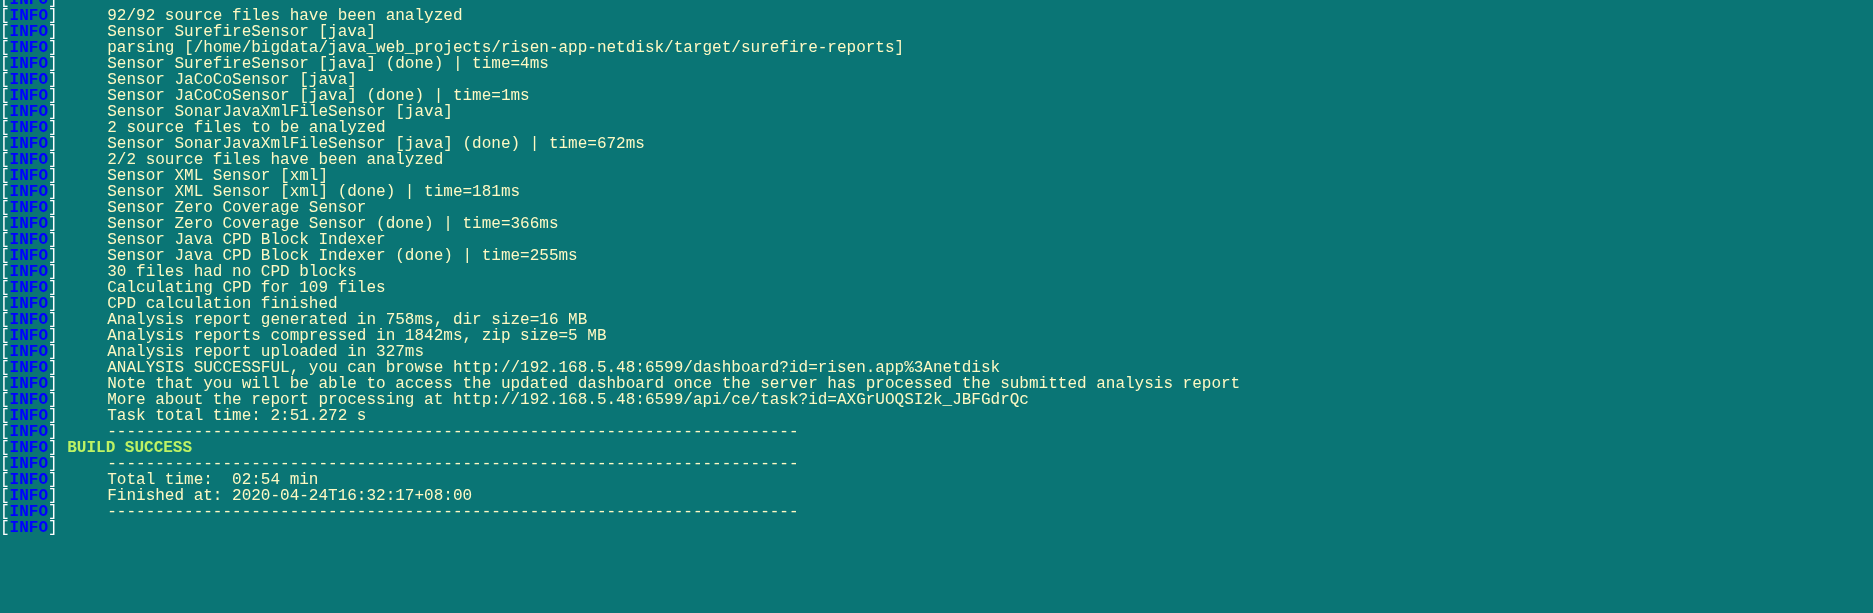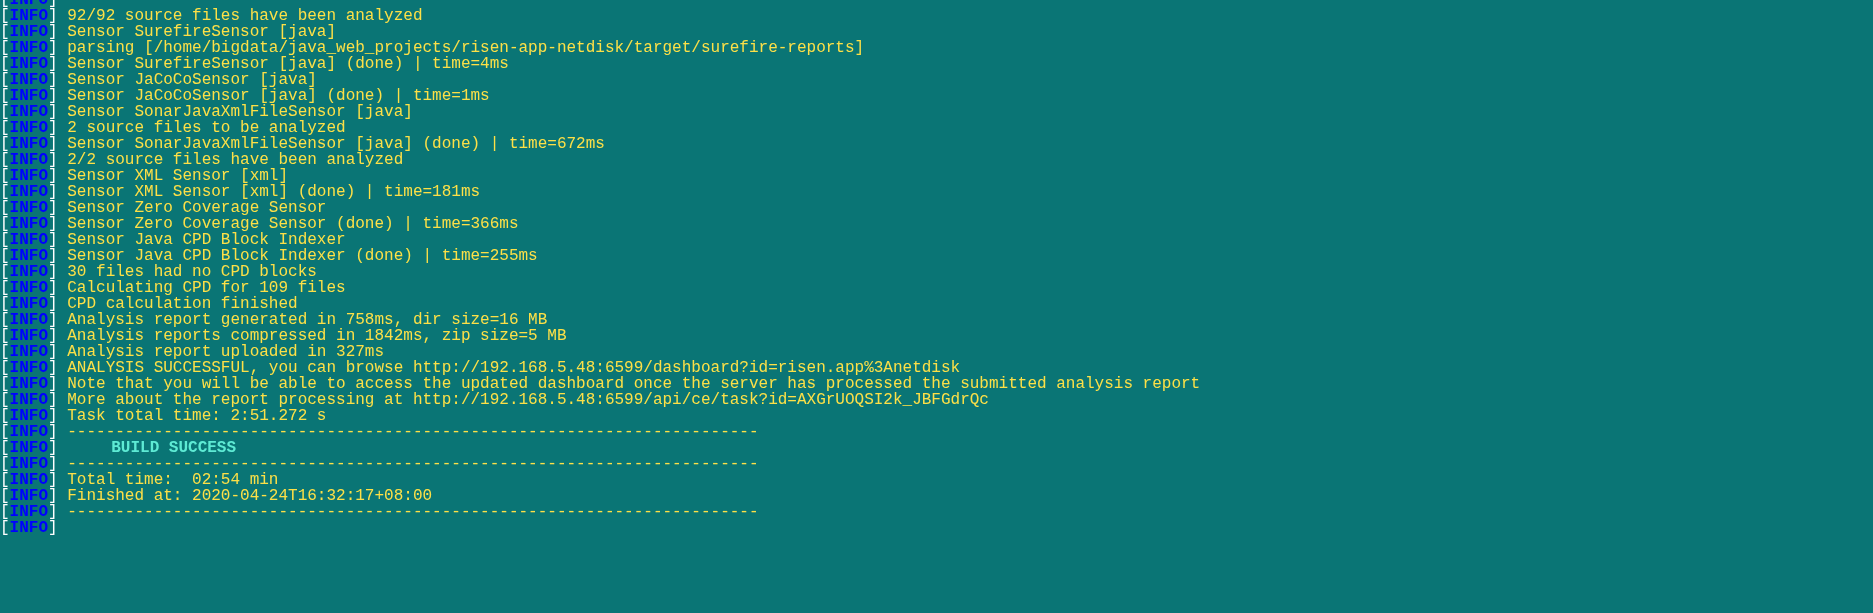--- a/index.html
+++ b/index.html
@@ -17,19 +17,19 @@
     color: #ffffff;
     white-space: pre;
     padding: 0;
   }
   .line {
     display: block;
     height: 16px;
   }
   .bracket { color: #ffffff; }
   .info { color: #0000ff; font-weight: bold; }
-  .msg { color: #fde047; }
-  .success { color: #5eead4; font-weight: bold; margin-left: 44px; }
+  .msg { color: #fef9c3; margin-left: 40px; }
+  .success { color: #bef264; font-weight: bold; }
 </style>
 </head>
 <body>
 
 <div class="terminal" id="terminal"><span class="line" style="margin-top: -8px;"><span class="bracket">[</span><span class="info">INFO</span><span class="bracket">] </span></span><span class="line"><span class="bracket">[</span><span class="info">INFO</span><span class="bracket">] </span><span class="msg">92/92 source files have been analyzed</span></span><span class="line"><span class="bracket">[</span><span class="info">INFO</span><span class="bracket">] </span><span class="msg">Sensor SurefireSensor [java]</span></span><span class="line"><span class="bracket">[</span><span class="info">INFO</span><span class="bracket">] </span><span class="msg">parsing [/home/bigdata/java_web_projects/risen-app-netdisk/target/surefire-reports]</span></span><span class="line"><span class="bracket">[</span><span class="info">INFO</span><span class="bracket">] </span><span class="msg">Sensor SurefireSensor [java] (done) | time=4ms</span></span><span class="line"><span class="bracket">[</span><span class="info">INFO</span><span class="bracket">] </span><span class="msg">Sensor JaCoCoSensor [java]</span></span><span class="line"><span class="bracket">[</span><span class="info">INFO</span><span class="bracket">] </span><span class="msg">Sensor JaCoCoSensor [java] (done) | time=1ms</span></span><span class="line"><span class="bracket">[</span><span class="info">INFO</span><span class="bracket">] </span><span class="msg">Sensor SonarJavaXmlFileSensor [java]</span></span><span class="line"><span class="bracket">[</span><span class="info">INFO</span><span class="bracket">] </span><span class="msg">2 source files to be analyzed</span></span><span class="line"><span class="bracket">[</span><span class="info">INFO</span><span class="bracket">] </span><span class="msg">Sensor SonarJavaXmlFileSensor [java] (done) | time=672ms</span></span><span class="line"><span class="bracket">[</span><span class="info">INFO</span><span class="bracket">] </span><span class="msg">2/2 source files have been analyzed</span></span><span class="line"><span class="bracket">[</span><span class="info">INFO</span><span class="bracket">] </span><span class="msg">Sensor XML Sensor [xml]</span></span><span class="line"><span class="bracket">[</span><span class="info">INFO</span><span class="bracket">] </span><span class="msg">Sensor XML Sensor [xml] (done) | time=181ms</span></span><span class="line"><span class="bracket">[</span><span class="info">INFO</span><span class="bracket">] </span><span class="msg">Sensor Zero Coverage Sensor</span></span><span class="line"><span class="bracket">[</span><span class="info">INFO</span><span class="bracket">] </span><span class="msg">Sensor Zero Coverage Sensor (done) | time=366ms</span></span><span class="line"><span class="bracket">[</span><span class="info">INFO</span><span class="bracket">] </span><span class="msg">Sensor Java CPD Block Indexer</span></span><span class="line"><span class="bracket">[</span><span class="info">INFO</span><span class="bracket">] </span><span class="msg">Sensor Java CPD Block Indexer (done) | time=255ms</span></span><span class="line"><span class="bracket">[</span><span class="info">INFO</span><span class="bracket">] </span><span class="msg">30 files had no CPD blocks</span></span><span class="line"><span class="bracket">[</span><span class="info">INFO</span><span class="bracket">] </span><span class="msg">Calculating CPD for 109 files</span></span><span class="line"><span class="bracket">[</span><span class="info">INFO</span><span class="bracket">] </span><span class="msg">CPD calculation finished</span></span><span class="line"><span class="bracket">[</span><span class="info">INFO</span><span class="bracket">] </span><span class="msg">Analysis report generated in 758ms, dir size=16 MB</span></span><span class="line"><span class="bracket">[</span><span class="info">INFO</span><span class="bracket">] </span><span class="msg">Analysis reports compressed in 1842ms, zip size=5 MB</span></span><span class="line"><span class="bracket">[</span><span class="info">INFO</span><span class="bracket">] </span><span class="msg">Analysis report uploaded in 327ms</span></span><span class="line"><span class="bracket">[</span><span class="info">INFO</span><span class="bracket">] </span><span class="msg">ANALYSIS SUCCESSFUL, you can browse http://192.168.5.48:6599/dashboard?id=risen.app%3Anetdisk</span></span><span class="line"><span class="bracket">[</span><span class="info">INFO</span><span class="bracket">] </span><span class="msg">Note that you will be able to access the updated dashboard once the server has processed the submitted analysis report</span></span><span class="line"><span class="bracket">[</span><span class="info">INFO</span><span class="bracket">] </span><span class="msg">More about the report processing at http://192.168.5.48:6599/api/ce/task?id=AXGrUOQSI2k_JBFGdrQc</span></span><span class="line"><span class="bracket">[</span><span class="info">INFO</span><span class="bracket">] </span><span class="msg">Task total time: 2:51.272 s</span></span><span class="line"><span class="bracket">[</span><span class="info">INFO</span><span class="bracket">] </span><span class="msg">------------------------------------------------------------------------</span></span><span class="line"><span class="bracket">[</span><span class="info">INFO</span><span class="bracket">] </span><span class="success">BUILD SUCCESS</span></span><span class="line"><span class="bracket">[</span><span class="info">INFO</span><span class="bracket">] </span><span class="msg">------------------------------------------------------------------------</span></span><span class="line"><span class="bracket">[</span><span class="info">INFO</span><span class="bracket">] </span><span class="msg">Total time:  02:54 min</span></span><span class="line"><span class="bracket">[</span><span class="info">INFO</span><span class="bracket">] </span><span class="msg">Finished at: 2020-04-24T16:32:17+08:00</span></span><span class="line"><span class="bracket">[</span><span class="info">INFO</span><span class="bracket">] </span><span class="msg">------------------------------------------------------------------------</span></span><span class="line"><span class="bracket">[</span><span class="info">INFO</span><span class="bracket">] </span></span></div>
 
 </body></html>

